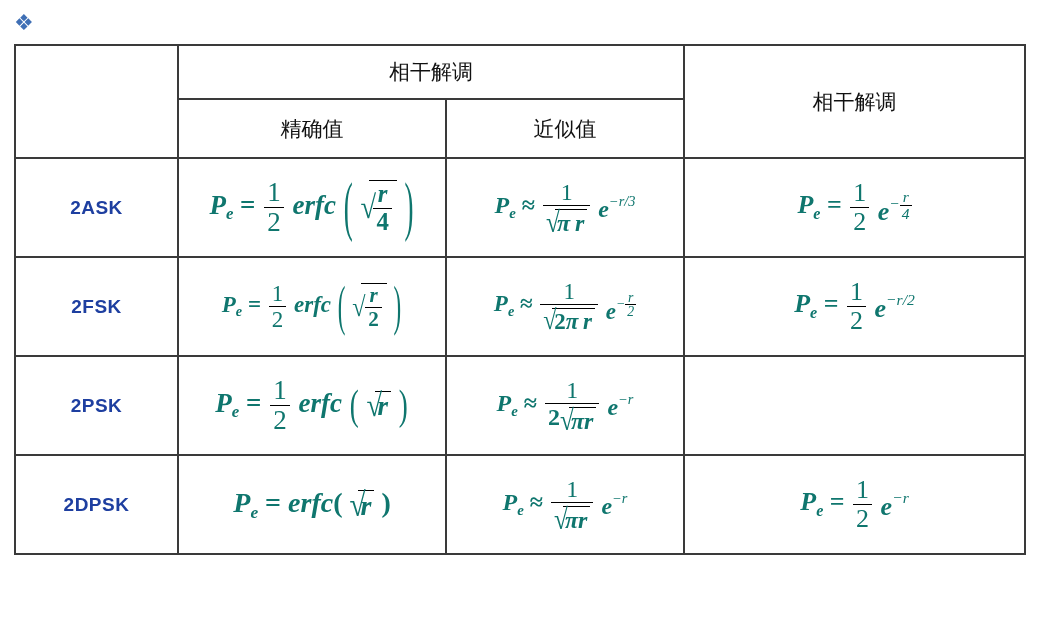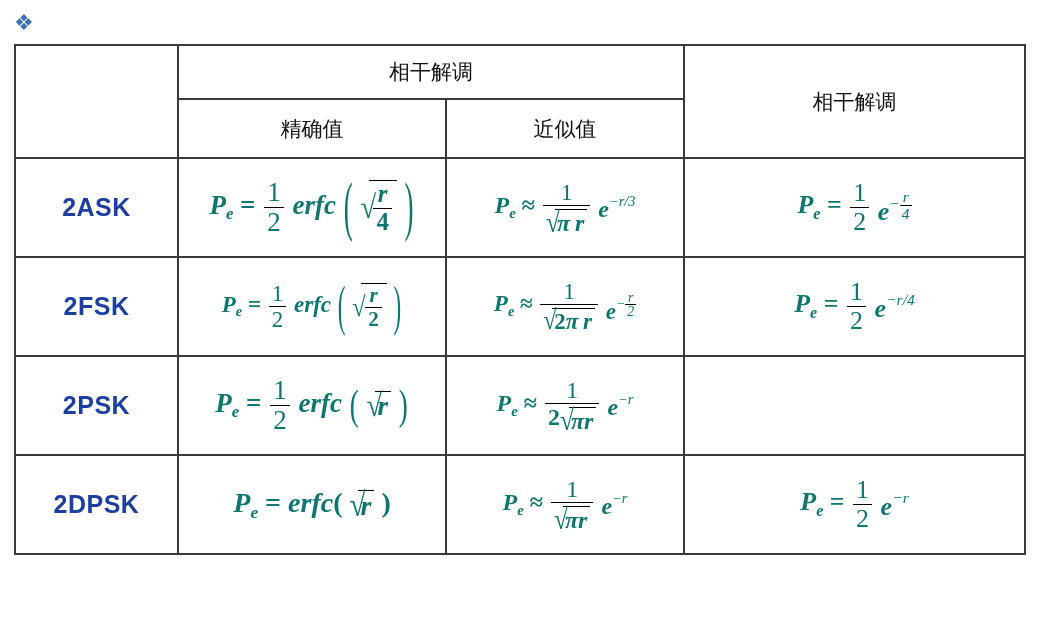--- a/index.html
+++ b/index.html
@@ -64,21 +64,21 @@
   .col-noncoh { width: 341px; }
 
   .hdr-text {
     color: #111111;
     font-size: 21px;
     font-family: Liberation Sans, sans-serif;
     text-align: right;
   }
   .rowlabel {
     color: #1e3fa0;
-    font-size: 25px;
+    font-size: 19px;
     font-weight: bold;
     font-family: "Liberation Sans", sans-serif;
     letter-spacing: 0.5px;
   }
 
   .h-span { height: 52px; }
   .h-sub  { height: 57px; }
   .r-cell { height: 97px; }
 
   
@@ -256,21 +256,21 @@
               <span class="op"> ≈ </span>
               <span class="frac"><span class="num">1</span><span class="den"><span class="sqrt"><span class="rad"><span class="op">2</span><span class="var">π r</span></span></span></span></span>
               <span class="expwrap"><span class="var">e</span><span class="expsup">−<span class="sfrac"><span class="n">r</span><span class="d">2</span></span></span></span>
             </span>
           </td>
           <td>
             <span class="math" style="font-size:26px;">
               <span class="var">P</span><span class="sub">e</span>
               <span class="op"> = </span>
               <span class="frac"><span class="num">1</span><span class="den">2</span></span>
-              <span class="expwrap"><span class="var">e</span><span class="expsup">−r/4</span></span>
+              <span class="expwrap"><span class="var">e</span><span class="expsup">−r/2</span></span>
             </span>
           </td>
         </tr>
 
         <tr>
           <td class="r-cell">
             <span class="rowlabel">2PSK</span>
           </td>
           <td>
             <span class="math" style="font-size:27px;">

